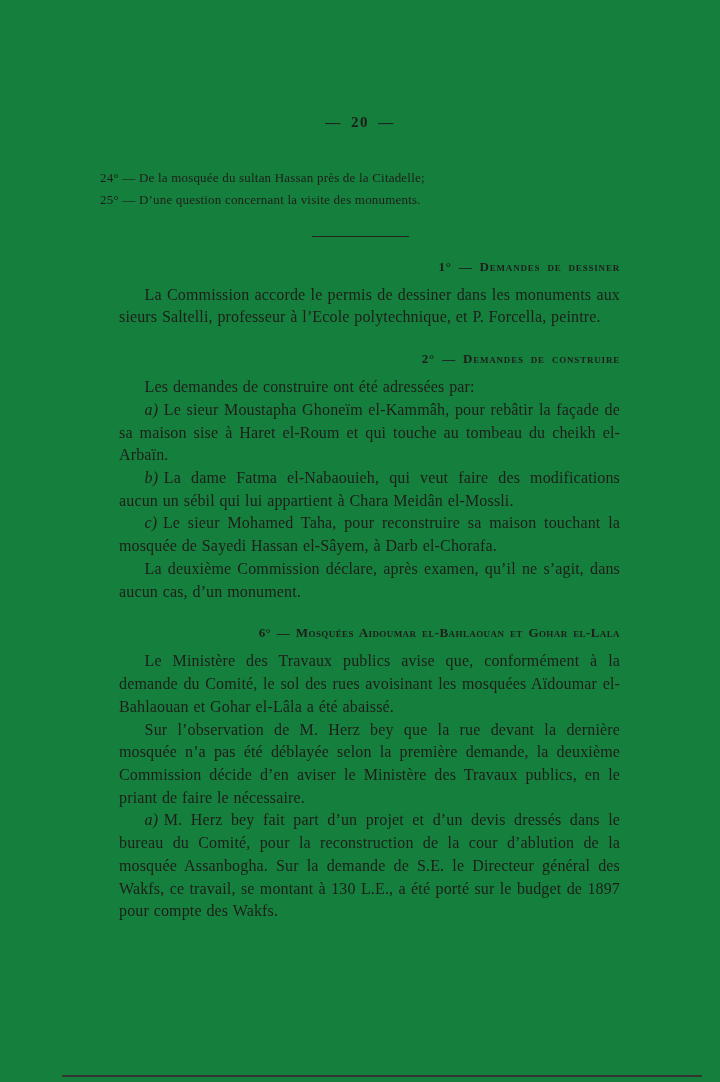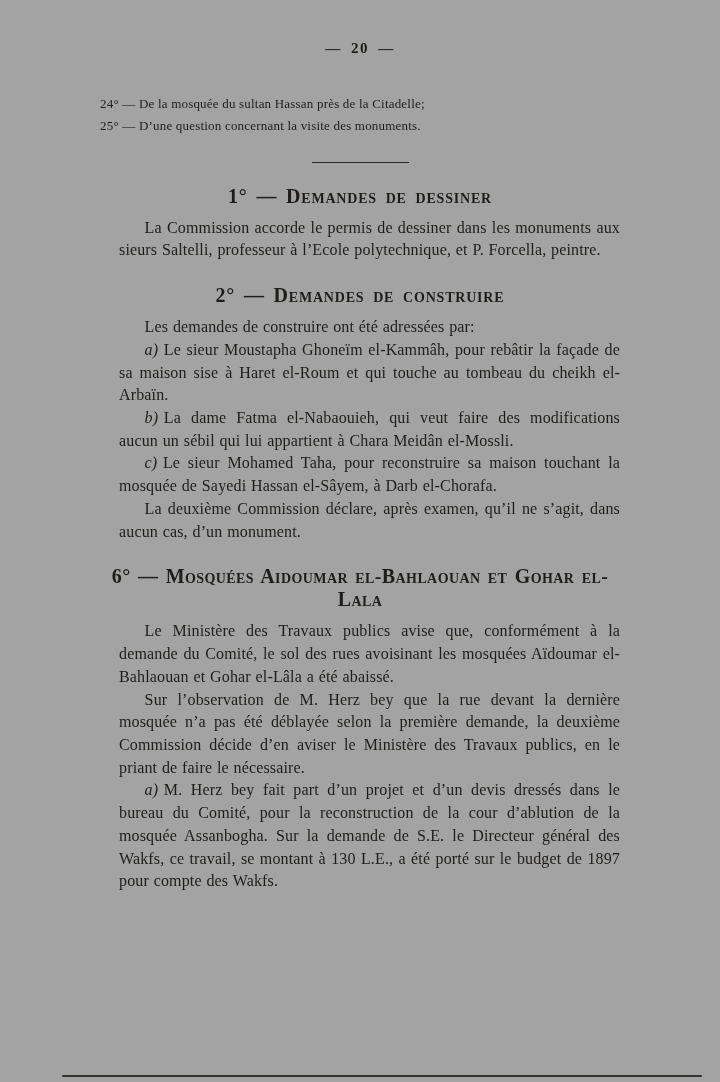--- a/index.html
+++ b/index.html
@@ -6,23 +6,23 @@
   html, body { width: 720px; height: 1082px; }
   body {
     background: #f4f4f1;
     font-family: "Liberation Serif", "DejaVu Serif", serif;
   }
   .sheet {
     position: relative;
     width: 720px;
     height: 1082px;
     overflow: hidden;
-    background: #a3a3a3;
+    background: #15803d;
     color: #1e1d1a;
-    padding: 40px 100px 0 100px;
+    padding: 114px 100px 0 100px;
   }
   .page-number {
     text-align: center;
     font-size: 15px;
     font-weight: bold;
     letter-spacing: 1.5px;
     word-spacing: 4px;
   }
   .notes {
     margin-top: 36px;
@@ -30,22 +30,22 @@
     line-height: 1.72;
     letter-spacing: 0.2px;
   }
   .rule {
     border: 0;
     border-top: 1.5px solid #242320;
     width: 97px;
     margin: 24px auto 0 auto;
   }
   .heading {
-    text-align: center;
-    font-size: 20px;
+    text-align: right;
+    font-size: 13px;
     font-weight: bold;
     font-variant: small-caps;
     letter-spacing: 0.8px;
     word-spacing: 3px;
     margin: 22px 0 9px 0;
   }
   .heading.wide {
     letter-spacing: 0.4px;
     word-spacing: 2px;
   }

